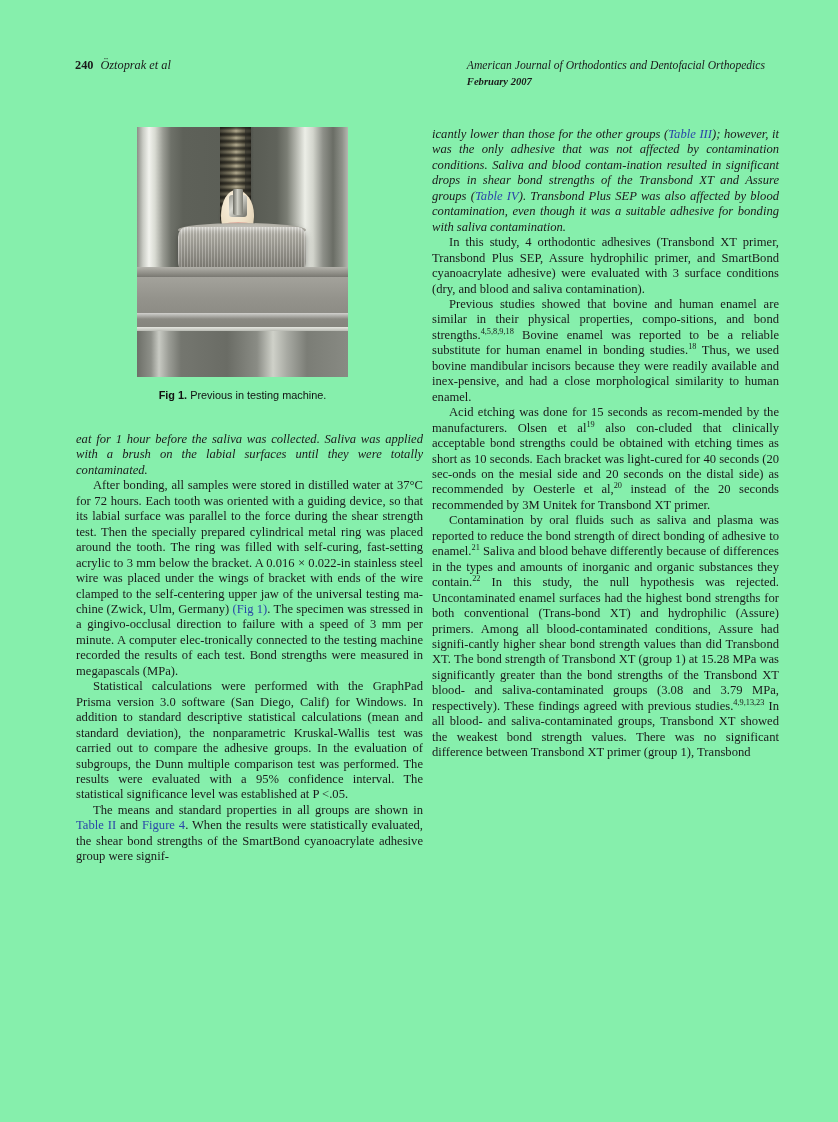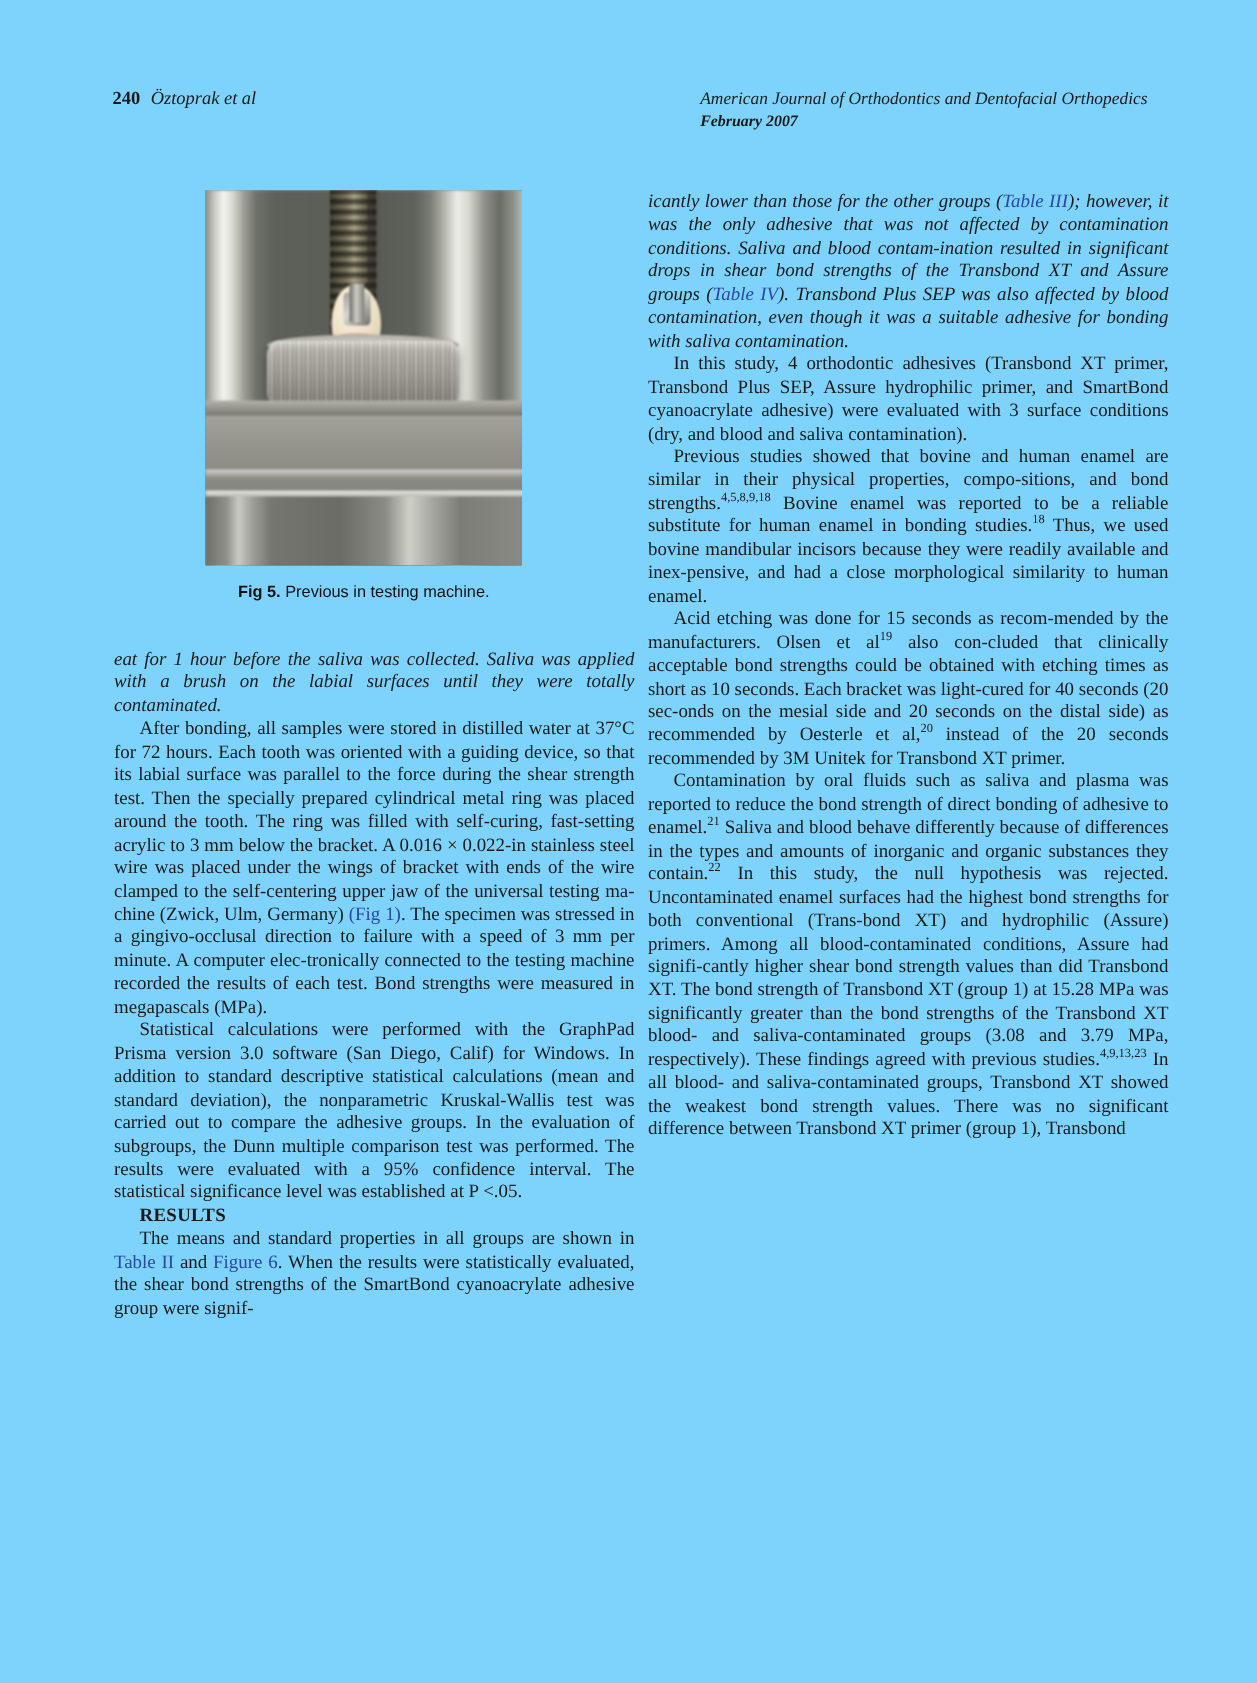--- a/index.html
+++ b/index.html
@@ -14,21 +14,21 @@
     font-family: "Liberation Serif", serif;
     color: #1a1a1a;
     overflow: hidden;
   }
 
   .page {
     position: absolute;
     left: 0; top: 0;
     width: 838px;
     height: 1122px;
-    background: #7dd3fc;
+    background: #86efac;
   }
 
   
   .runhead {
     position: absolute;
     left: 75px;
     top: 58px;
     width: 690px;
     height: 44px;
   }
@@ -256,36 +256,35 @@
       <div class="fig-ring"></div>
       <div class="fig-ring-shadow"></div>
       <div class="fig-bar"></div>
       <div class="fig-base"></div>
       <div class="fig-base-hi"></div>
       <div class="fig-floor-top"></div>
       <div class="fig-floor"></div>
       <div class="fig-blur"></div>
     </div>
     <div class="figcap">
-      <span class="lbl">Fig 5.</span>
+      <span class="lbl">Fig 1.</span>
       <span>Previous in testing machine.</span>
     </div>
   </div>
 
   <div class="left-text-block">
 
     <p class="body noindent"><span>eat for 1 hour before the saliva was collected. Saliva was applied with a brush on the labial surfaces until they were totally contaminated.</span></p>
 
     <p class="body"><span>After bonding, all samples were stored in distilled water at 37°C for 72 hours. Each tooth was oriented with a guiding device, so that its labial surface was parallel to the force during the shear strength test. Then the specially prepared cylindrical metal ring was placed around the tooth. The ring was filled with self-curing, fast-setting acrylic to 3 mm below the bracket. A 0.016 × 0.022-in stainless steel wire was placed under the wings of bracket with ends of the wire clamped to the self-centering upper jaw of the universal testing ma-chine (Zwick, Ulm, Germany) </span><span class="xref">(Fig 1)</span><span>. The specimen was stressed in a gingivo-occlusal direction to failure with a speed of 3 mm per minute. A computer elec-tronically connected to the testing machine recorded the results of each test. Bond strengths were measured in megapascals (MPa).</span></p>
 
     <p class="body"><span>Statistical calculations were performed with the GraphPad Prisma version 3.0 software (San Diego, Calif) for Windows. In addition to standard descriptive statistical calculations (mean and standard deviation), the nonparametric Kruskal-Wallis test was carried out to compare the adhesive groups. In the evaluation of subgroups, the Dunn multiple comparison test was performed. The results were evaluated with a 95% confidence interval. The statistical significance level was established at P &lt;.05.</span></p>
 
-    <p class="body sec-head">RESULTS</p>
-
-    <p class="body"><span>The means and standard properties in all groups are shown in </span><span class="xref">Table II</span><span> and </span><span class="xref">Figure 6</span><span>. When the results were statistically evaluated, the shear bond strengths of the SmartBond cyanoacrylate adhesive group were signif-</span></p>
+
+    <p class="body"><span>The means and standard properties in all groups are shown in </span><span class="xref">Table II</span><span> and </span><span class="xref">Figure 4</span><span>. When the results were statistically evaluated, the shear bond strengths of the SmartBond cyanoacrylate adhesive group were signif-</span></p>
   </div>
 
   <div class="col col-right">
 
     <p class="body noindent"><span>icantly lower than those for the other groups (</span><span class="xref">Table III</span><span>); however, it was the only adhesive that was not affected by contamination conditions. Saliva and blood contam-ination resulted in significant drops in shear bond strengths of the Transbond XT and Assure groups (</span><span class="xref">Table IV</span><span>). Transbond Plus SEP was also affected by blood contamination, even though it was a suitable adhesive for bonding with saliva contamination.</span></p>
 
 
     <p class="body"><span>In this study, 4 orthodontic adhesives (Transbond XT primer, Transbond Plus SEP, Assure hydrophilic primer, and SmartBond cyanoacrylate adhesive) were evaluated with 3 surface conditions (dry, and blood and saliva contamination).</span></p>
 
     <p class="body"><span>Previous studies showed that bovine and human enamel are similar in their physical properties, compo-sitions, and bond strengths.</span><sup>4,5,8,9,18</sup><span> Bovine enamel was reported to be a reliable substitute for human enamel in bonding studies.</span><sup>18</sup><span> Thus, we used bovine mandibular incisors because they were readily available and inex-pensive, and had a close morphological similarity to human enamel.</span></p>

